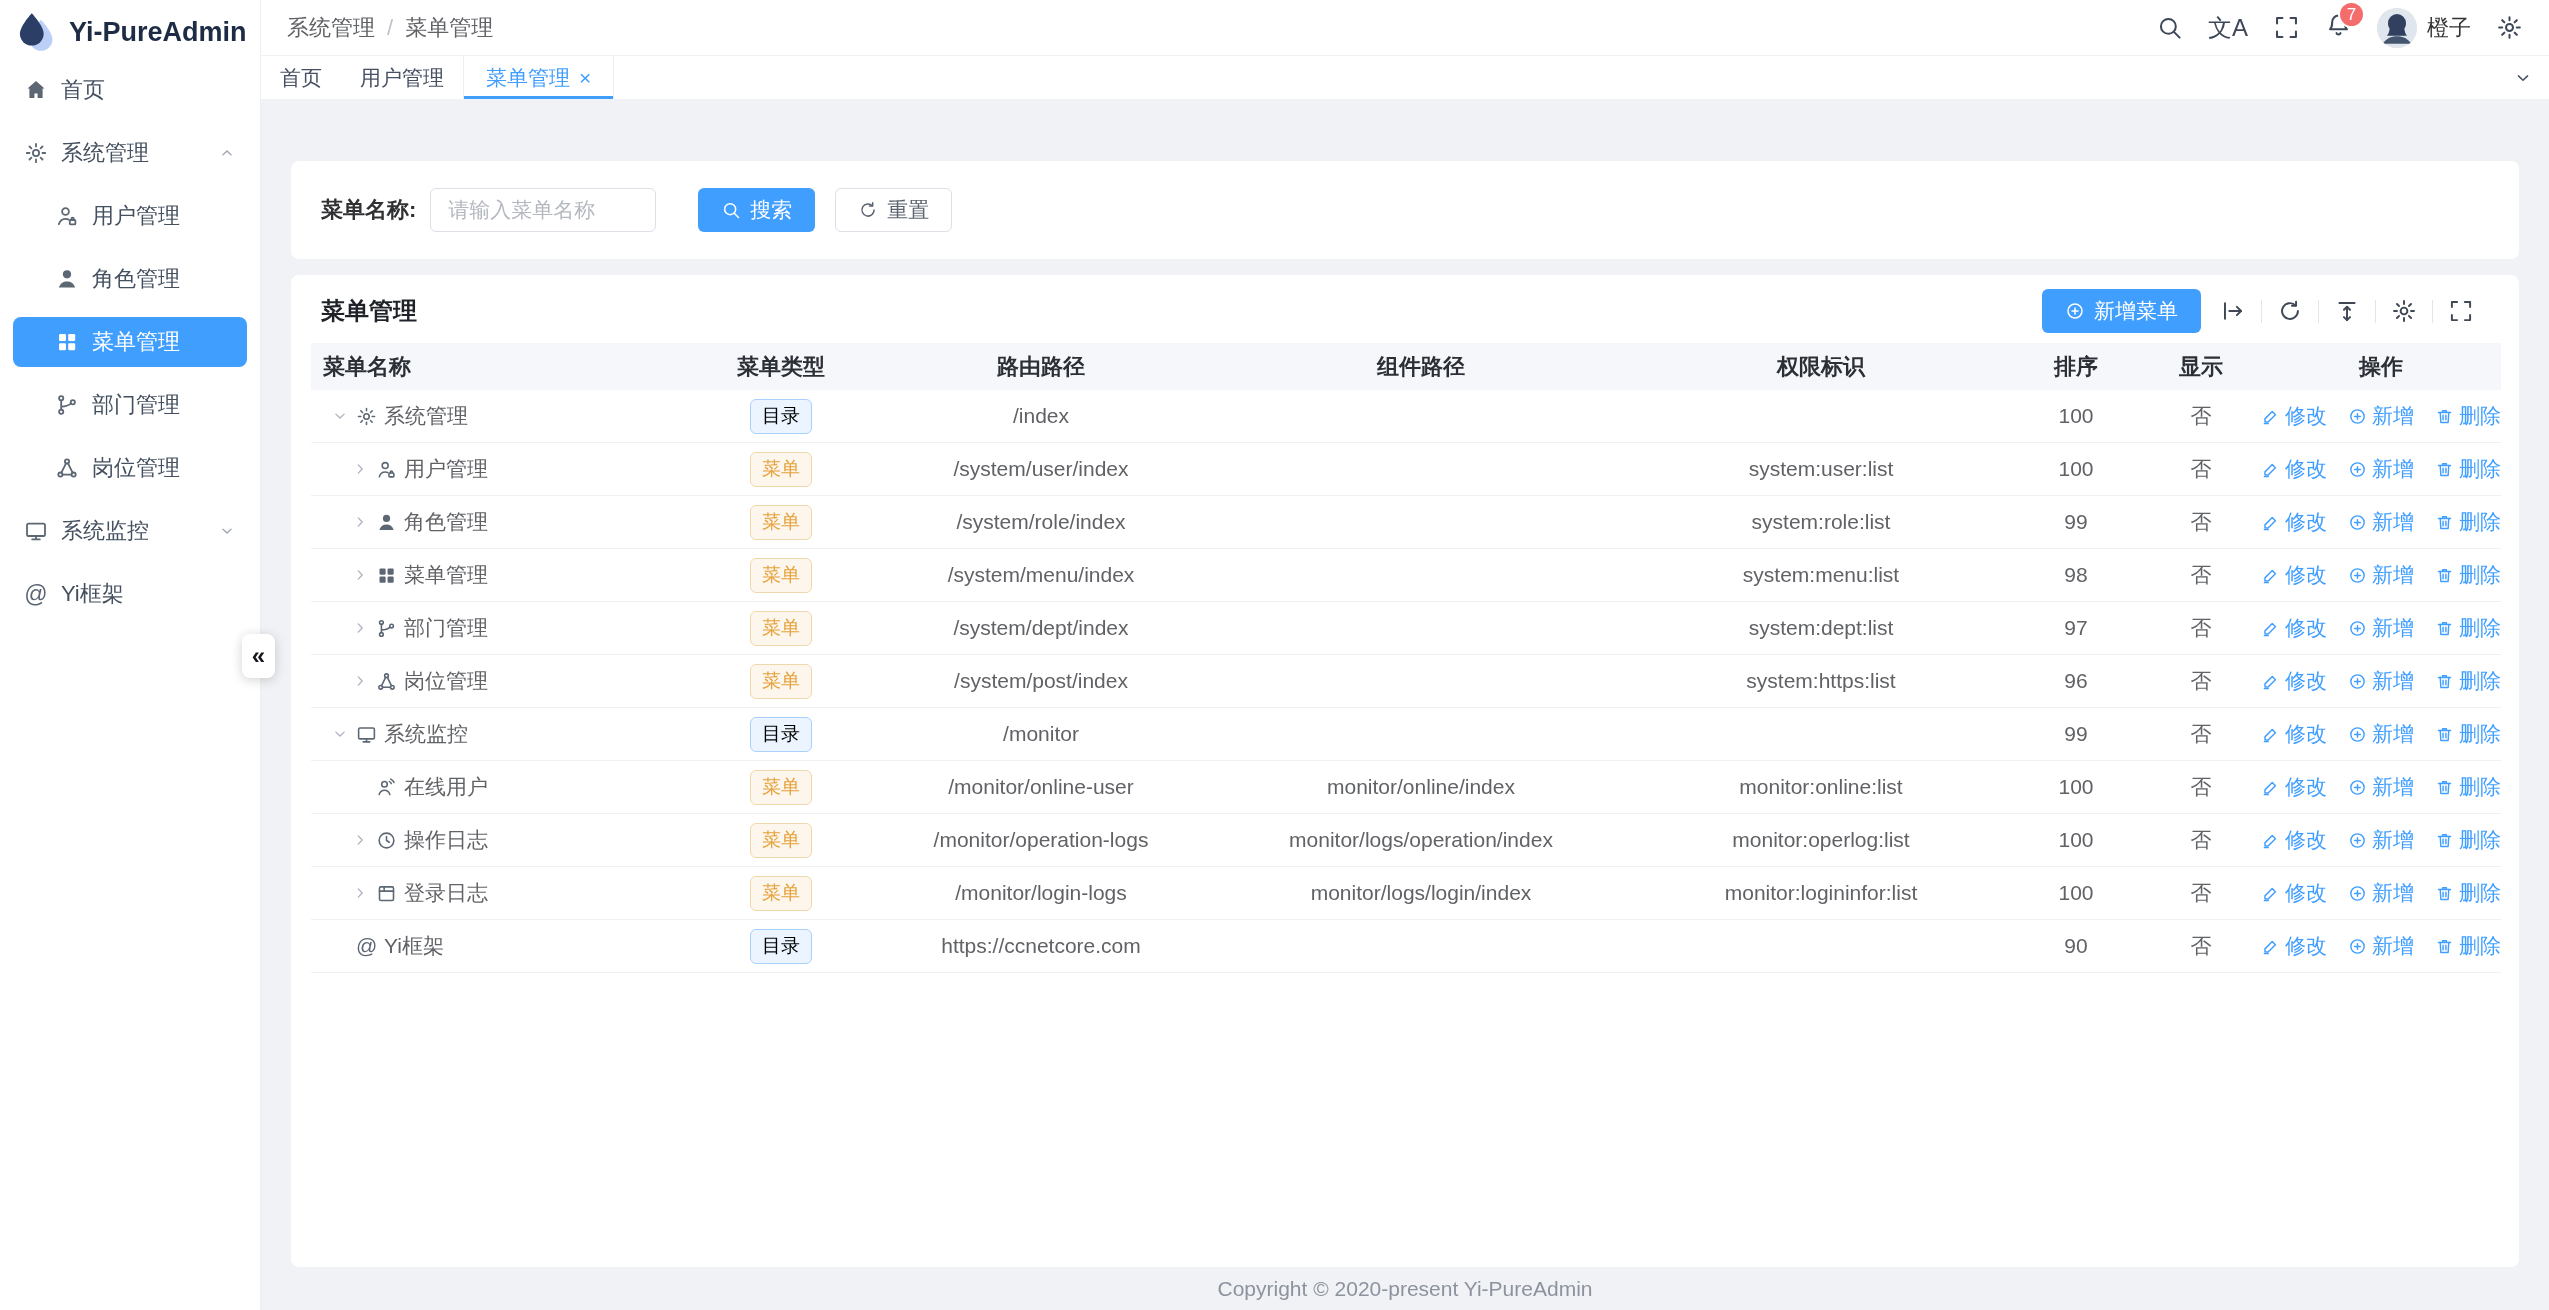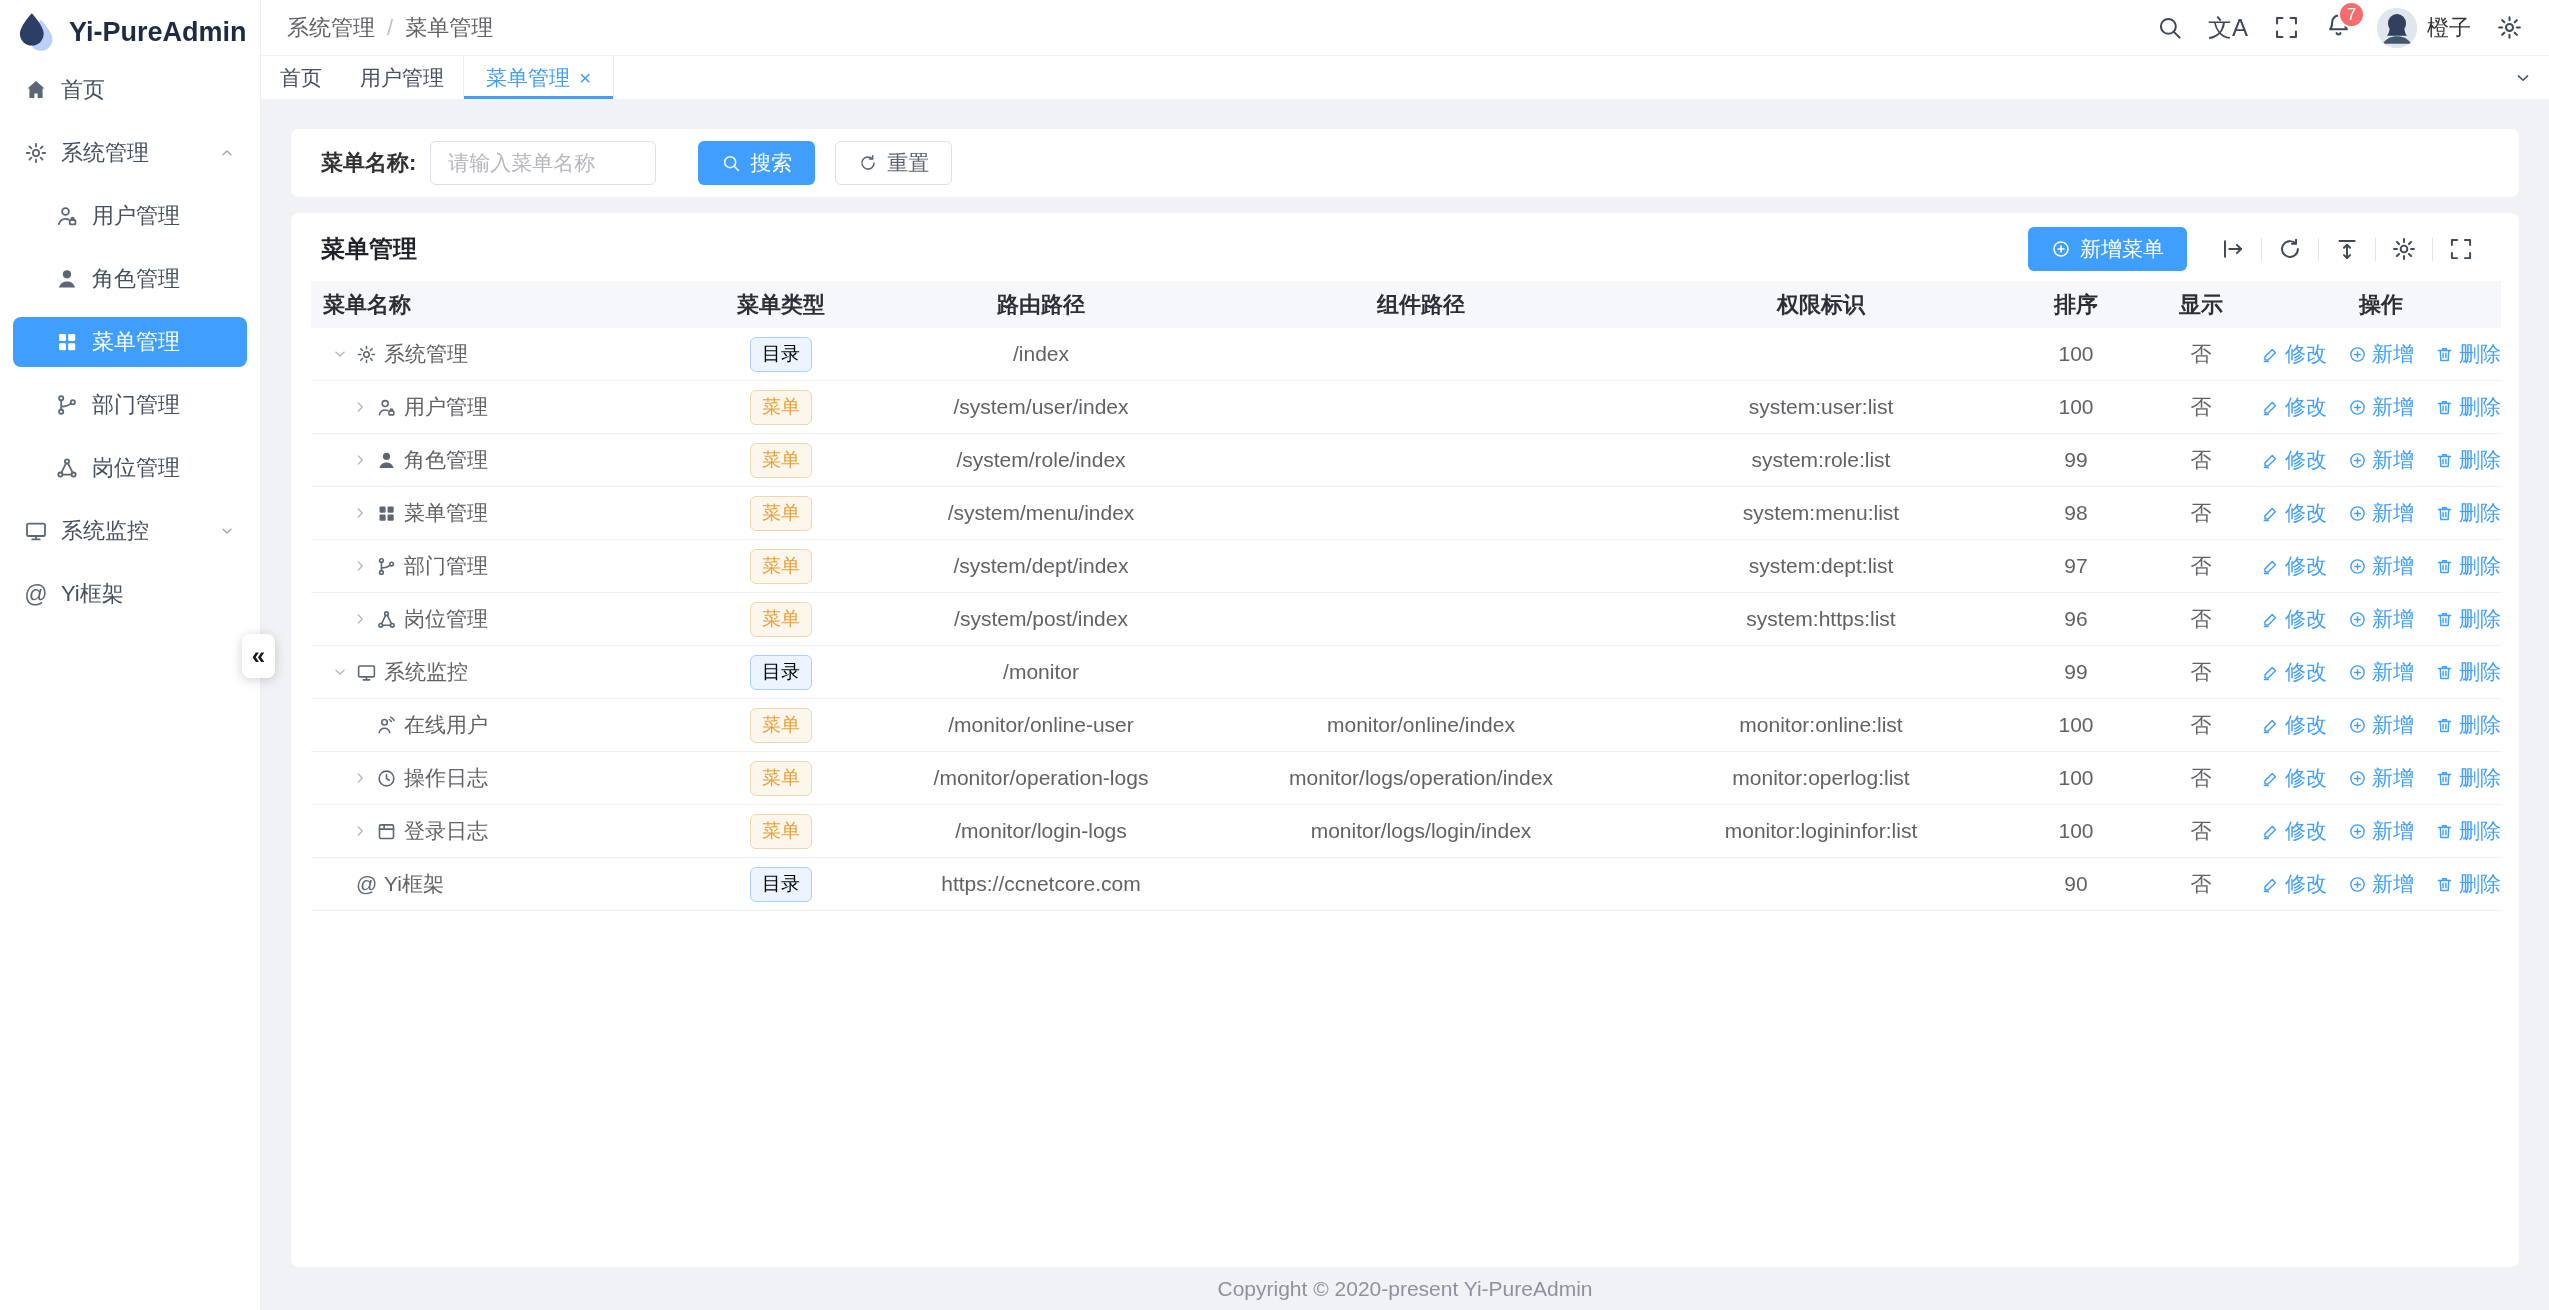--- a/index.html
+++ b/index.html
@@ -40,36 +40,36 @@
 
   .tabbar{height:43px;background:#fff;display:flex;align-items:stretch;flex-shrink:0;}
   .tab{display:flex;align-items:center;gap:9px;padding:0 19px;font-size:21px;color:#475062;cursor:pointer;}
   .tab.active{color:#409eff;box-shadow:inset 0 -3px 0 #409eff;border-left:1px solid #eceef2;border-right:1px solid #eceef2;padding:0 22px;}
   .tab-close{font-size:21px;line-height:1;}
   .tab-more{margin-left:auto;width:52px;display:flex;align-items:center;justify-content:center;color:#475062;cursor:pointer;}
   .tab-more .ic{width:20px;height:20px;}
 
   
   .content{flex:1;display:flex;flex-direction:column;padding:30px 30px 0;min-height:0;}
-  .search-card{background:#fff;border-radius:8px;height:68px;display:flex;align-items:center;padding:0 30px;flex-shrink:0;}
+  .search-card{background:#fff;border-radius:8px;height:68px;display:flex;align-items:center;padding:15px 30px;flex-shrink:0;margin-top:32px;}
   .search-label{font-size:22px;font-weight:bold;color:#303133;margin-right:14px;}
   .search-input{width:190px;height:42px;border:1px solid #dcdfe6;border-radius:6px;padding:0 17px;font-size:21px;color:#606266;outline:none;font-family:inherit;}
   .search-input::placeholder{color:#b4b8bf;}
   .btn{height:44px;border-radius:6px;display:inline-flex;align-items:center;gap:9px;font-size:21px;padding:0 22px;cursor:pointer;border:1px solid transparent;box-sizing:border-box;font-family:inherit;}
   .btn .ic{width:20px;height:20px;}
   .btn-primary{background:#409eff;color:#fff;margin-left:42px;}
   .btn-plain{background:#fff;color:#5c6370;border-color:#dcdfe6;margin-left:20px;}
 
   .table-card{background:#fff;border-radius:8px;margin-top:16px;flex:1;display:flex;flex-direction:column;padding:0 20px;min-height:0;}
   .card-head{display:flex;align-items:center;padding:14px 10px 10px;}
   .card-title{font-size:24px;font-weight:bold;color:#1f2329;}
   .table-tools{margin-left:auto;display:flex;align-items:center;}
   .tool-ic{width:26px;height:26px;color:#3f4854;margin:0 15px;cursor:pointer;}
   .tool-sep{width:1px;height:23px;background:#e2e5ea;}
-  .btn-add{margin-right:18px;margin-left:0;}
+  .btn-add{margin-right:4px;margin-left:0;}
 
   table{width:100%;border-collapse:collapse;table-layout:fixed;}
   thead th{background:#f6f7fa;height:47px;font-size:22px;font-weight:bold;color:#2b2f36;text-align:center;padding:0 8px;}
   thead th.al{text-align:left;padding-left:12px;}
   tbody td{height:52px;border-bottom:1px solid #eef0f4;font-size:21px;color:#606266;text-align:center;padding:0 8px;white-space:nowrap;overflow:hidden;}
   tbody td.al{text-align:left;}
   .name-cell{display:flex;align-items:center;gap:7px;}
   .row-arrow{width:18px;height:18px;color:#aeb4bf;flex-shrink:0;}
   .arrow-ph{width:18px;flex-shrink:0;}
   .row-icon{width:21px;height:21px;color:#5c6773;}

